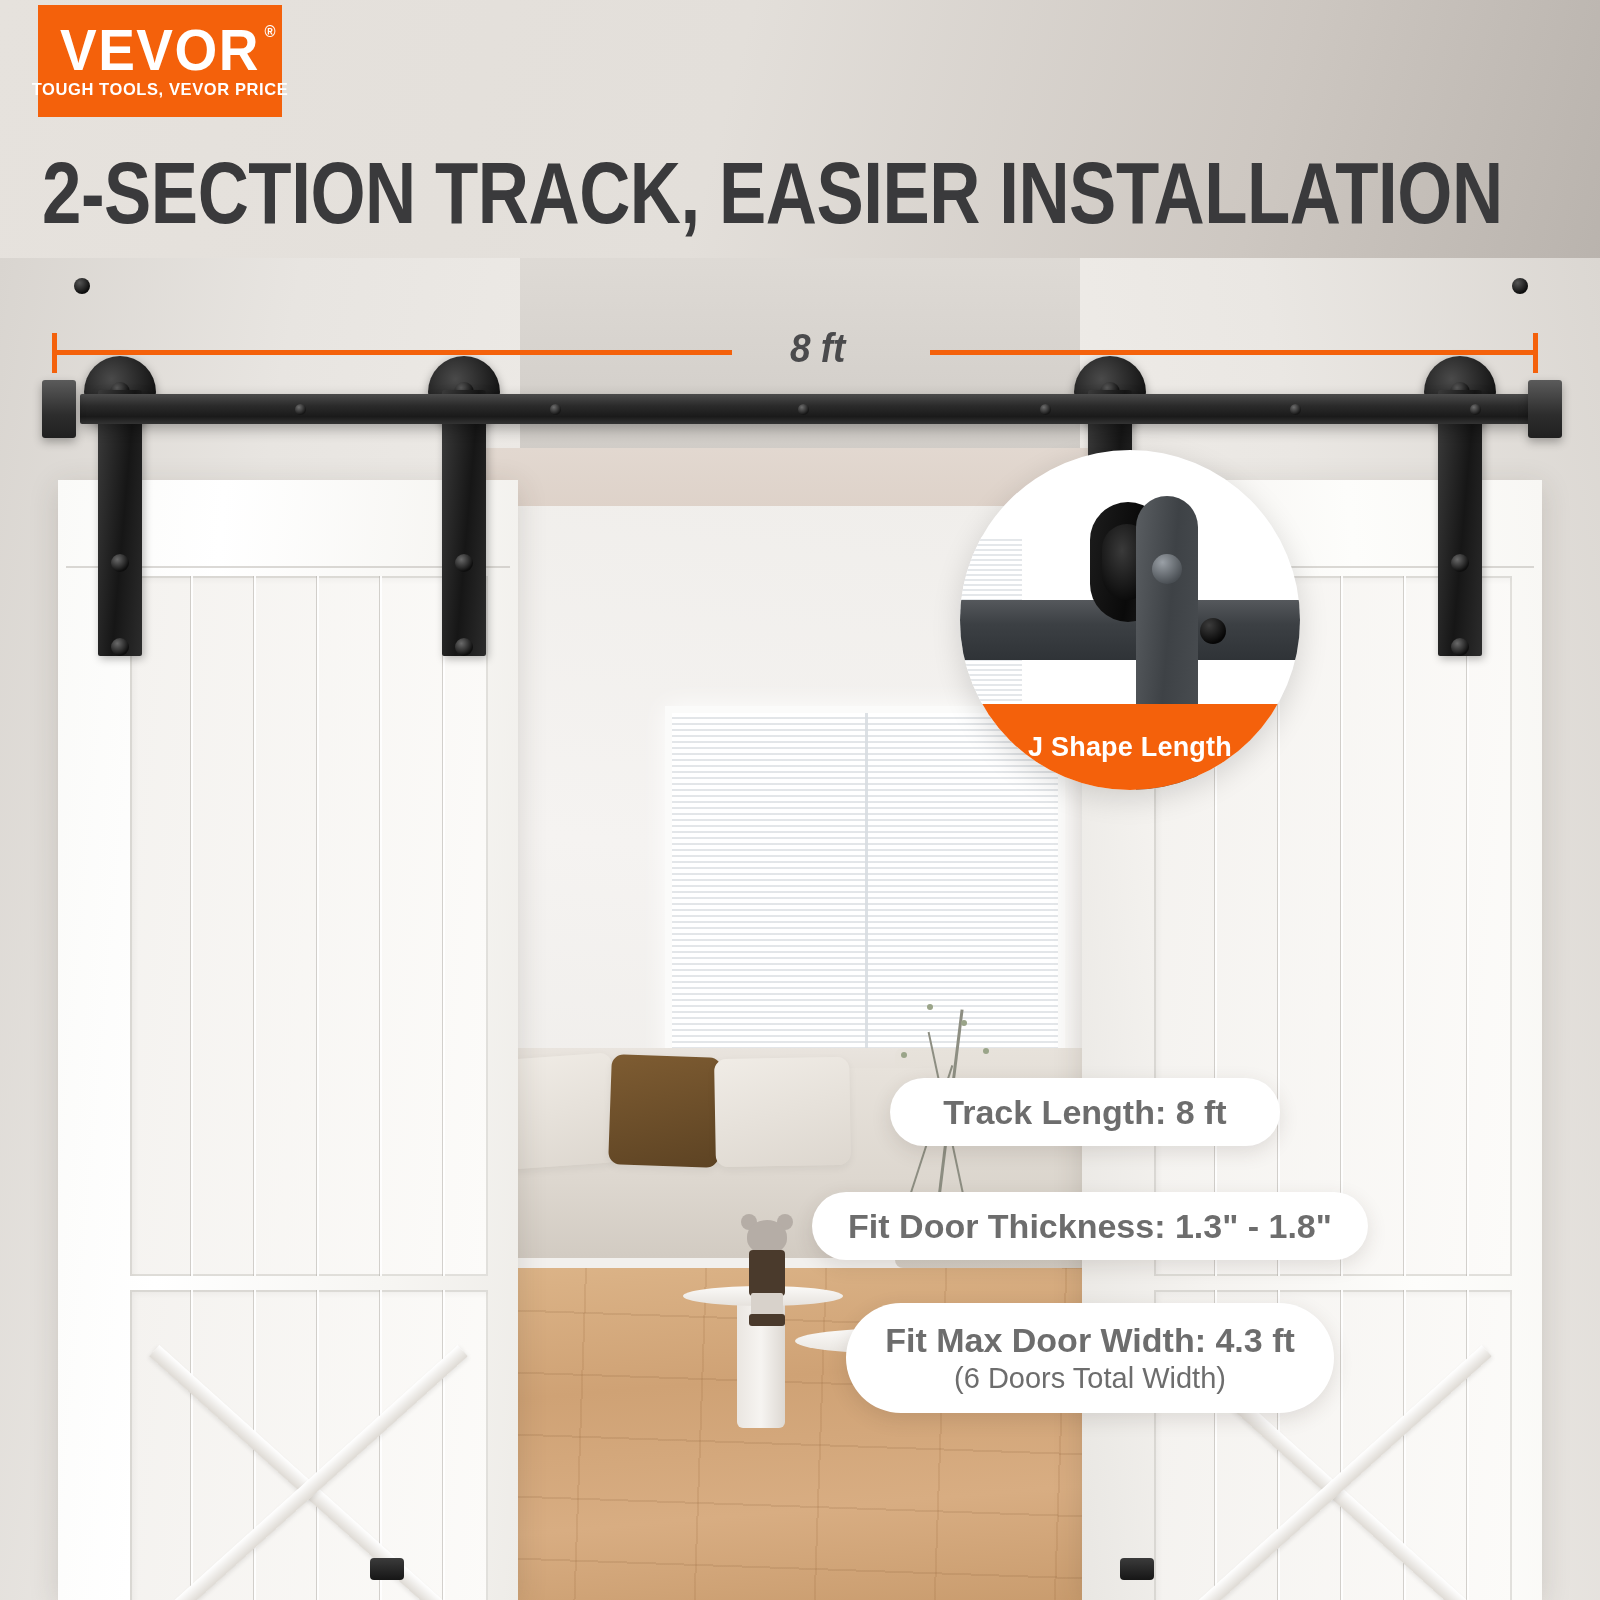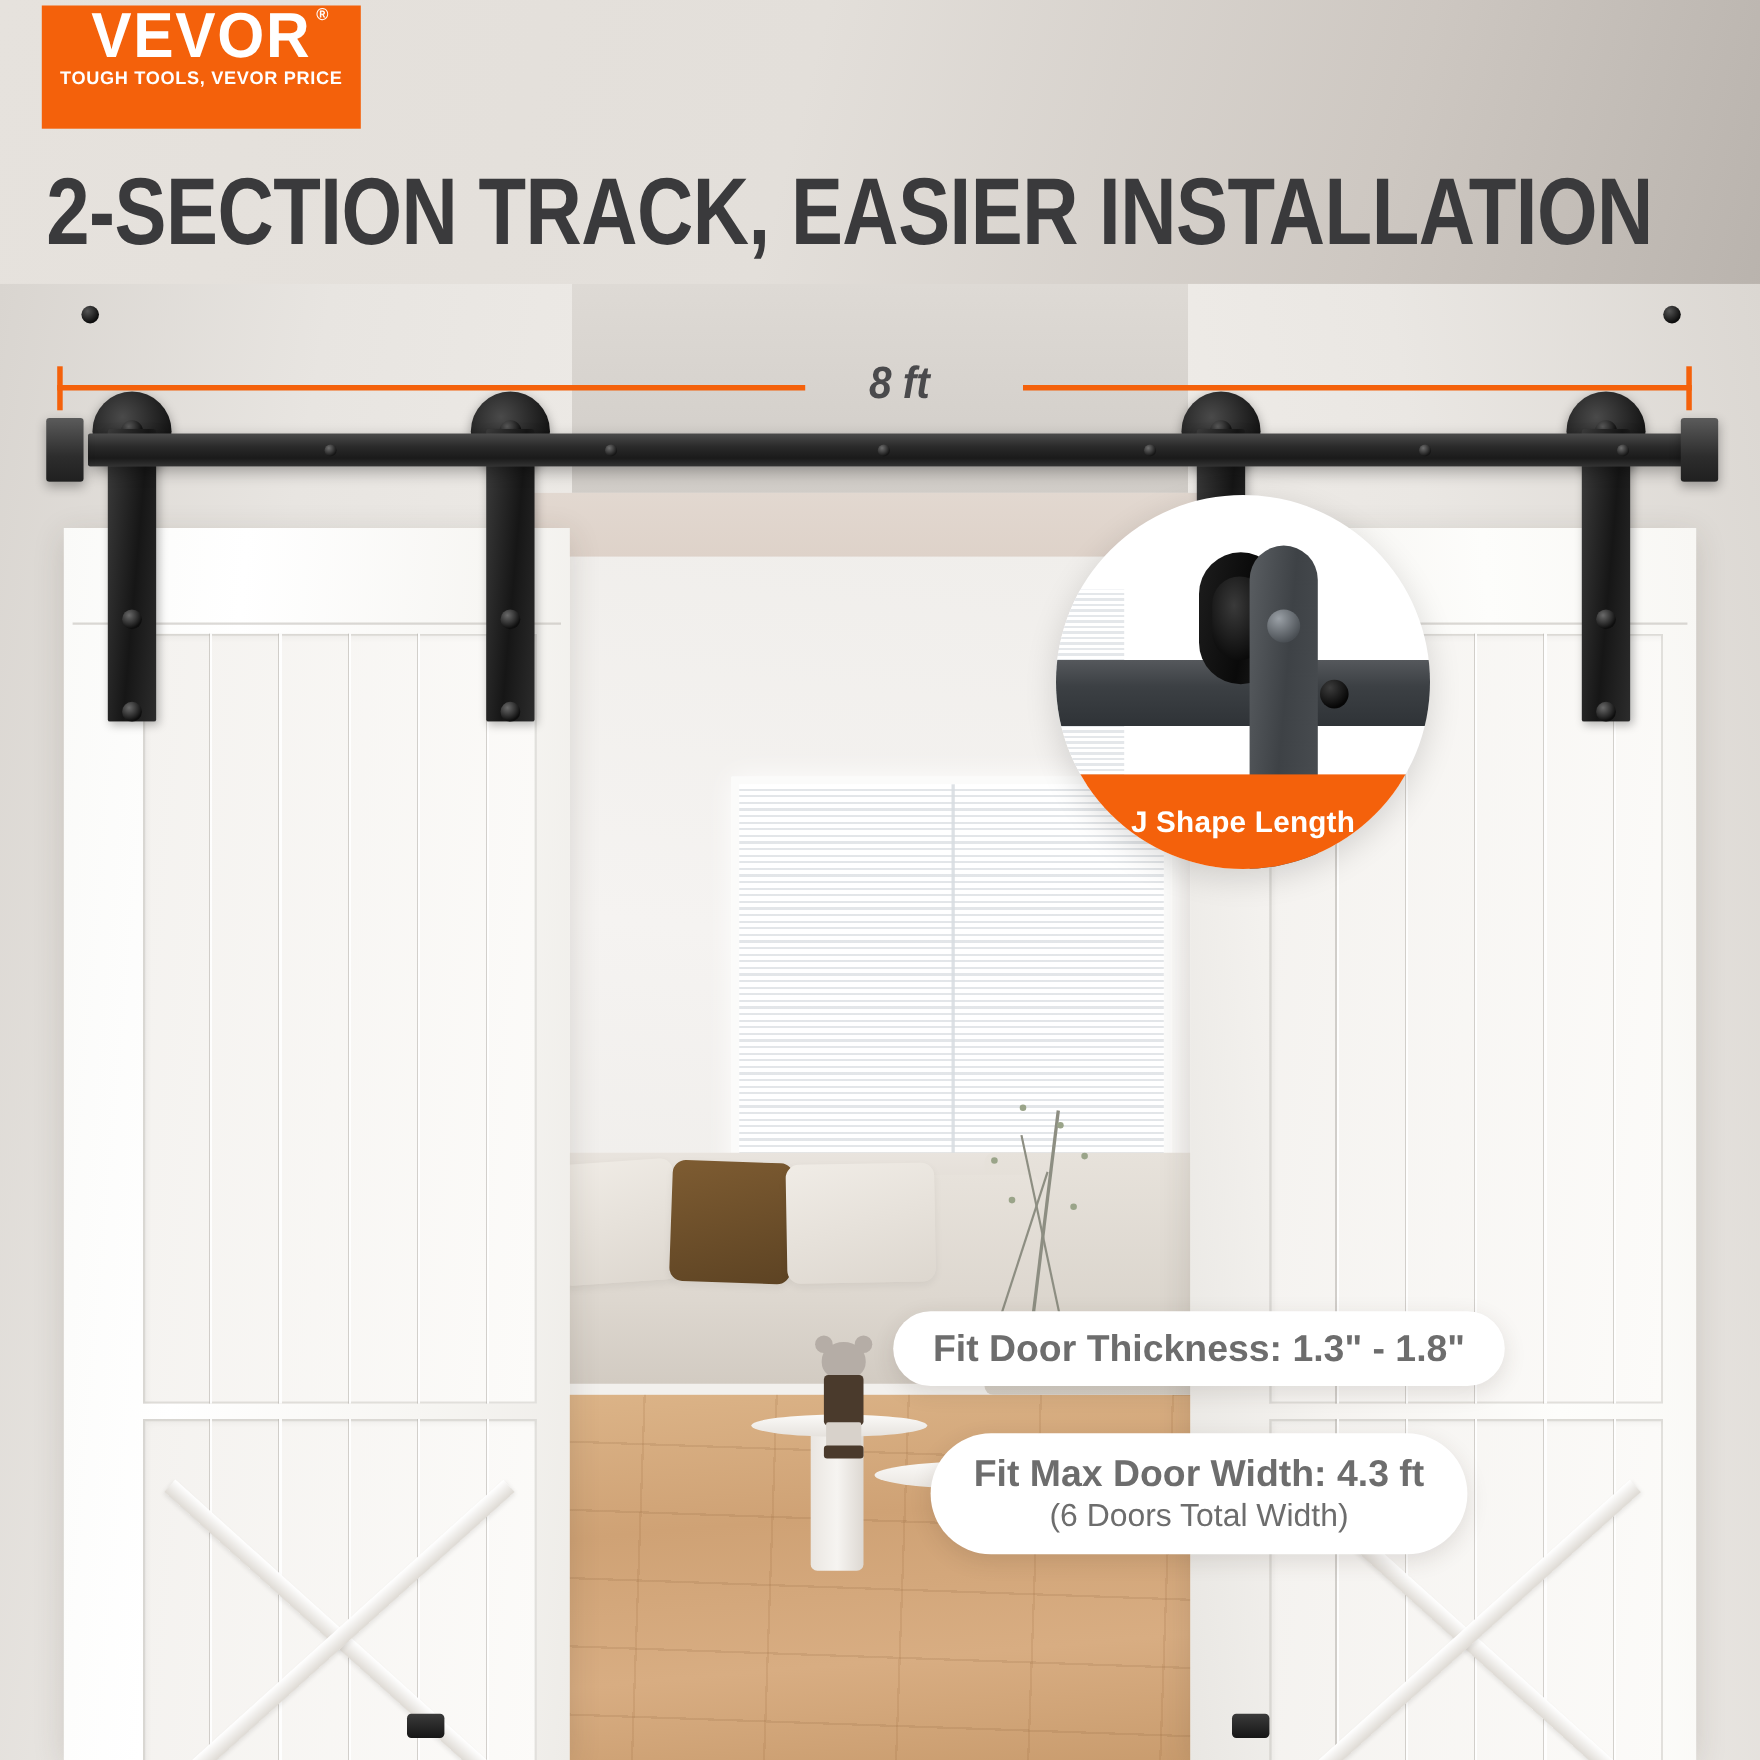--- a/index.html
+++ b/index.html
@@ -11,23 +11,23 @@
     position:relative;
   }
   #stage { position:absolute; inset:0; width:1600px; height:1600px; overflow:hidden; }
 
   
   .top-band {
     position:absolute; left:0; top:0; width:1600px; height:285px;
     background:linear-gradient(105deg,#e6e2dd 0%,#e3dfda 45%,#cdc7c1 78%,#b9b3ad 100%);
   }
   .logo-box {
-    position:absolute; left:38px; top:5px; width:290px; height:112px;
+    position:absolute; left:38px; top:5px; width:244px; height:112px;
     background:#f4610b; display:flex; flex-direction:column;
-    align-items:center; justify-content:flex-start; gap:2px;
+    align-items:center; justify-content:center; gap:2px;
   }
   .logo-word {
     color:#fff; font-size:55px; font-weight:bold; letter-spacing:1.5px;
     line-height:1; position:relative; font-family:"Liberation Sans", sans-serif;
     transform:scaleY(1.05);
   }
   .logo-reg { position:absolute; right:-17px; top:2px; font-size:15px; font-weight:bold; }
   .logo-tag {
     color:#fff; font-size:16.5px; font-weight:bold; letter-spacing:0.6px;
     white-space:nowrap;
@@ -468,20 +468,23 @@
     <div class="co-wheel-in"></div>
     <div class="co-strap"></div>
     <div class="co-bolt-top"></div>
     <div class="co-bolt-mid"></div>
     <div class="co-bolt-bot"></div>
     <div class="co-banner">
       <span>J Shape Length</span>
     </div>
   </div>
 
+  <div class="pill p1">
+    <div class="line1">Track Length: 8 ft</div>
+  </div>
   <div class="pill p2">
     <div class="line1">Fit Door Thickness: 1.3" - 1.8"</div>
   </div>
   <div class="pill p3">
     <div class="line1">Fit Max Door Width: 4.3 ft</div>
     <div class="line2">(6 Doors Total Width)</div>
   </div>
 
 </div>
 

